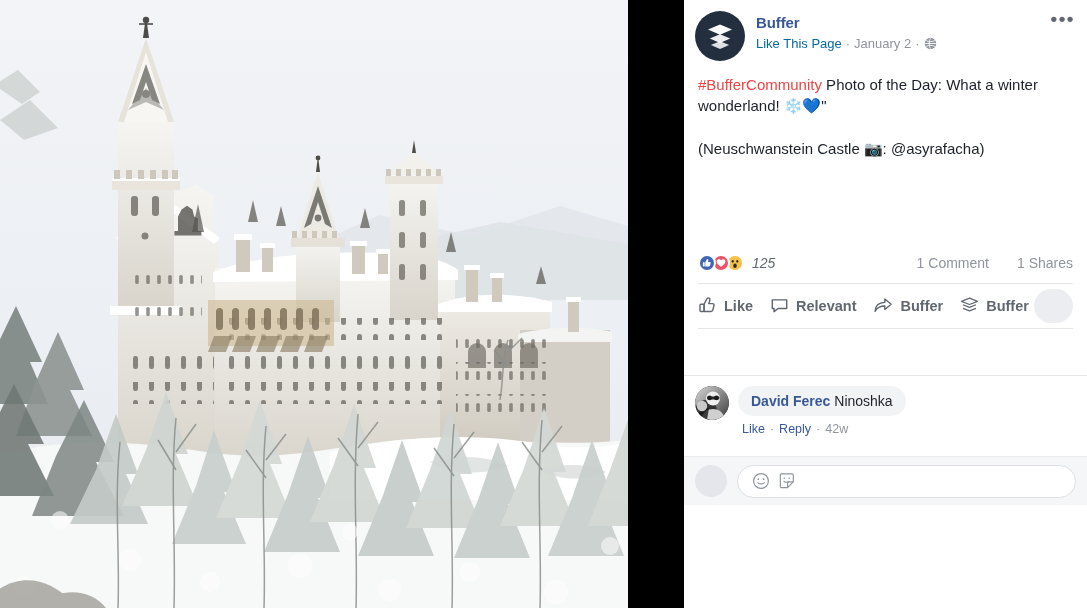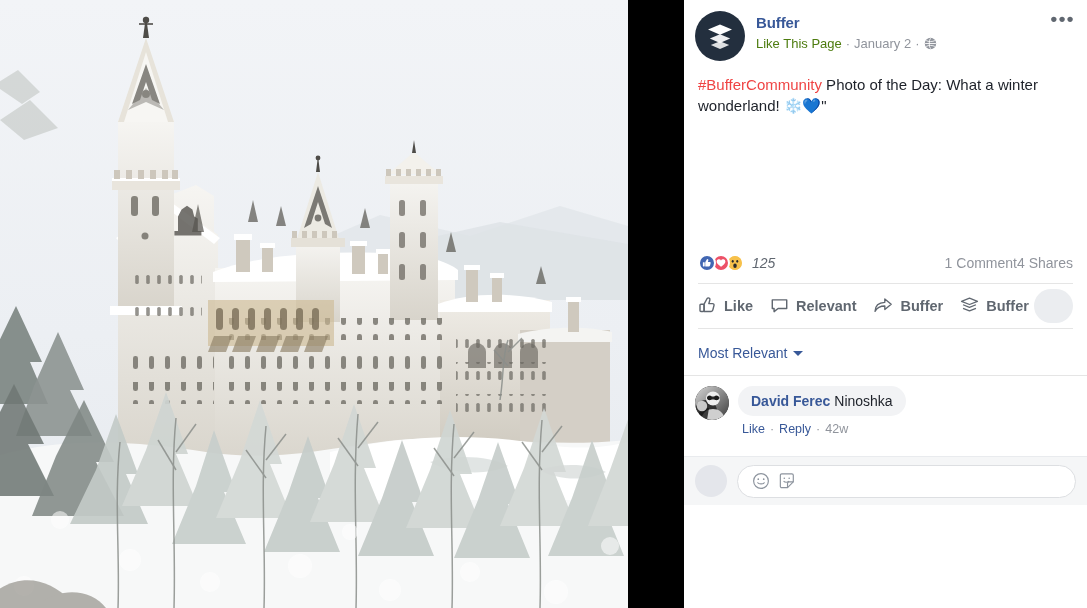--- a/index.html
+++ b/index.html
@@ -56,21 +56,21 @@
     font-size: 15px; font-weight: bold; color: #385898;
     line-height: 18px; letter-spacing: -0.1px;
   }
   .brand-sub {
     margin-top: 3px;
     font-size: 13px; line-height: 17px;
     color: #90949c;
     display: flex; align-items: center; gap: 4px;
     flex-wrap: nowrap;
   }
-  .brand-sub .lk { color: #4d7c0f; font-weight: normal; }
+  .brand-sub .lk { color: #0369a1; font-weight: normal; }
   .brand-sub .dot { color: #90949c; }
   .globe-ic { display: inline-flex; align-items: center; }
   .more-dots {
     position: absolute; top: 13px; right: 12px;
     color: #606770; font-size: 19px; letter-spacing: 1.5px;
     line-height: 12px; cursor: pointer; font-weight: bold;
   }
 
   
   .post-body {
@@ -98,21 +98,21 @@
     display: inline-flex; align-items: center; justify-content: center;
     border: 2px solid #fff;
     margin-left: -4px;
     position: relative;
   }
   .rpill:first-child { margin-left: 0; }
   .rpill.like { background: #4267B2; z-index: 3; }
   .rpill.love { background: #ed5167; z-index: 2; }
   .rpill.wow  { background: #f7c14b; z-index: 1; }
   .react-count { margin-left: 8px; color: #606770; font-size: 14px; font-style: italic; }
-  .react-right { margin-left: auto; color: #90949c; font-size: 14px; display: flex; gap: 0; }
+  .react-right { margin-left: auto; color: #90949c; font-size: 14px; display: flex; gap: 28px; }
 
   
   .divider { height: 1px; background: #e5e5e5; margin: 0 14px; }
   .action-bar {
     position: absolute; left: 0; right: 0; top: 287px;
     height: 37px;
     display: flex; align-items: center;
     padding: 0 14px;
   }
   .act {
@@ -511,20 +511,21 @@
           </span>
         </div>
       </div>
       <div class="more-dots">•••</div>
     </div>
 
     <div class="post-body">
       <div class="post-para">
         <span class="hashtag">#BufferCommunity</span><span> Photo of the Day: What a winter wonderland! </span><span class="emo">❄️</span><span class="emo">💙</span><span>"</span>
       </div>
+      <div class="post-para">(Neuschwanstein Castle 📷: @asyrafacha)</div>
     </div>
 
     <div class="react-row">
       <div class="react-pills">
         <span class="rpill like">
           <svg width="10" height="10" viewBox="0 0 16 16" fill="#fff">
             <path d="M5.2 6.6 L7.6 2.2 a1.5 1.5 0 0 1 2.6 1.4 L9.4 6.2 h3.1 a1.4 1.4 0 0 1 1.35 1.75 l-1 4.2 a1.6 1.6 0 0 1-1.55 1.25 H5.2 Z"></path>
             <rect x="1.4" y="6.6" width="2.9" height="7" rx="0.7"></rect>
           </svg>
         </span>
@@ -538,21 +539,21 @@
             <circle cx="8" cy="8" r="7.6" fill="#f7c14b"></circle>
             <ellipse cx="5.4" cy="6.1" rx="1.15" ry="1.6" fill="#2b2b2b"></ellipse>
             <ellipse cx="10.6" cy="6.1" rx="1.15" ry="1.6" fill="#2b2b2b"></ellipse>
             <ellipse cx="8" cy="11.2" rx="2" ry="2.6" fill="#2b2b2b"></ellipse>
           </svg>
         </span>
       </div>
       <span class="react-count">125</span>
       <span class="react-right">
         <span>1 Comment</span>
-        <span>4 Shares</span>
+        <span>1 Shares</span>
       </span>
     </div>
 
     <div class="divider" style="position:absolute;left:0;right:0;top:283px;"></div>
 
     <div class="action-bar">
       <div class="act">
         <svg width="19" height="19" viewBox="0 0 20 20" fill="none" stroke="#606770" stroke-width="1.5">
           <path d="M6.4 8.6 L9.6 2.6 a1.7 1.7 0 0 1 2.9 1.6 L11.4 8 h4 a1.5 1.5 0 0 1 1.45 1.9 l-1.3 5 a1.8 1.8 0 0 1-1.75 1.35 H6.4 Z" stroke-linejoin="round"></path>
           <rect x="2.1" y="8.6" width="4.3" height="7.7" rx="1"></rect>
@@ -579,26 +580,20 @@
             <path d="M3.2 13 L10 15.7 L16.8 13"></path>
           </g>
         </svg>
         <span>Buffer</span>
       </div>
       <div class="ghost-oval"></div>
     </div>
 
     <div class="divider" style="position:absolute;left:0;right:0;top:328px;"></div>
 
-    <div class="sort-row">
-      <span class="sort-link">
-        <span>Most Relevant</span>
-        <span class="caret"></span>
-      </span>
-    </div>
 
     <div class="comment-sep"></div>
 
     <div class="comment-row">
       <div class="c-avatar">
         <svg viewBox="0 0 34 34">
           <defs>
             <clipPath id="cav">
                 <circle cx="17" cy="17" r="17"></circle>
               </clipPath>

